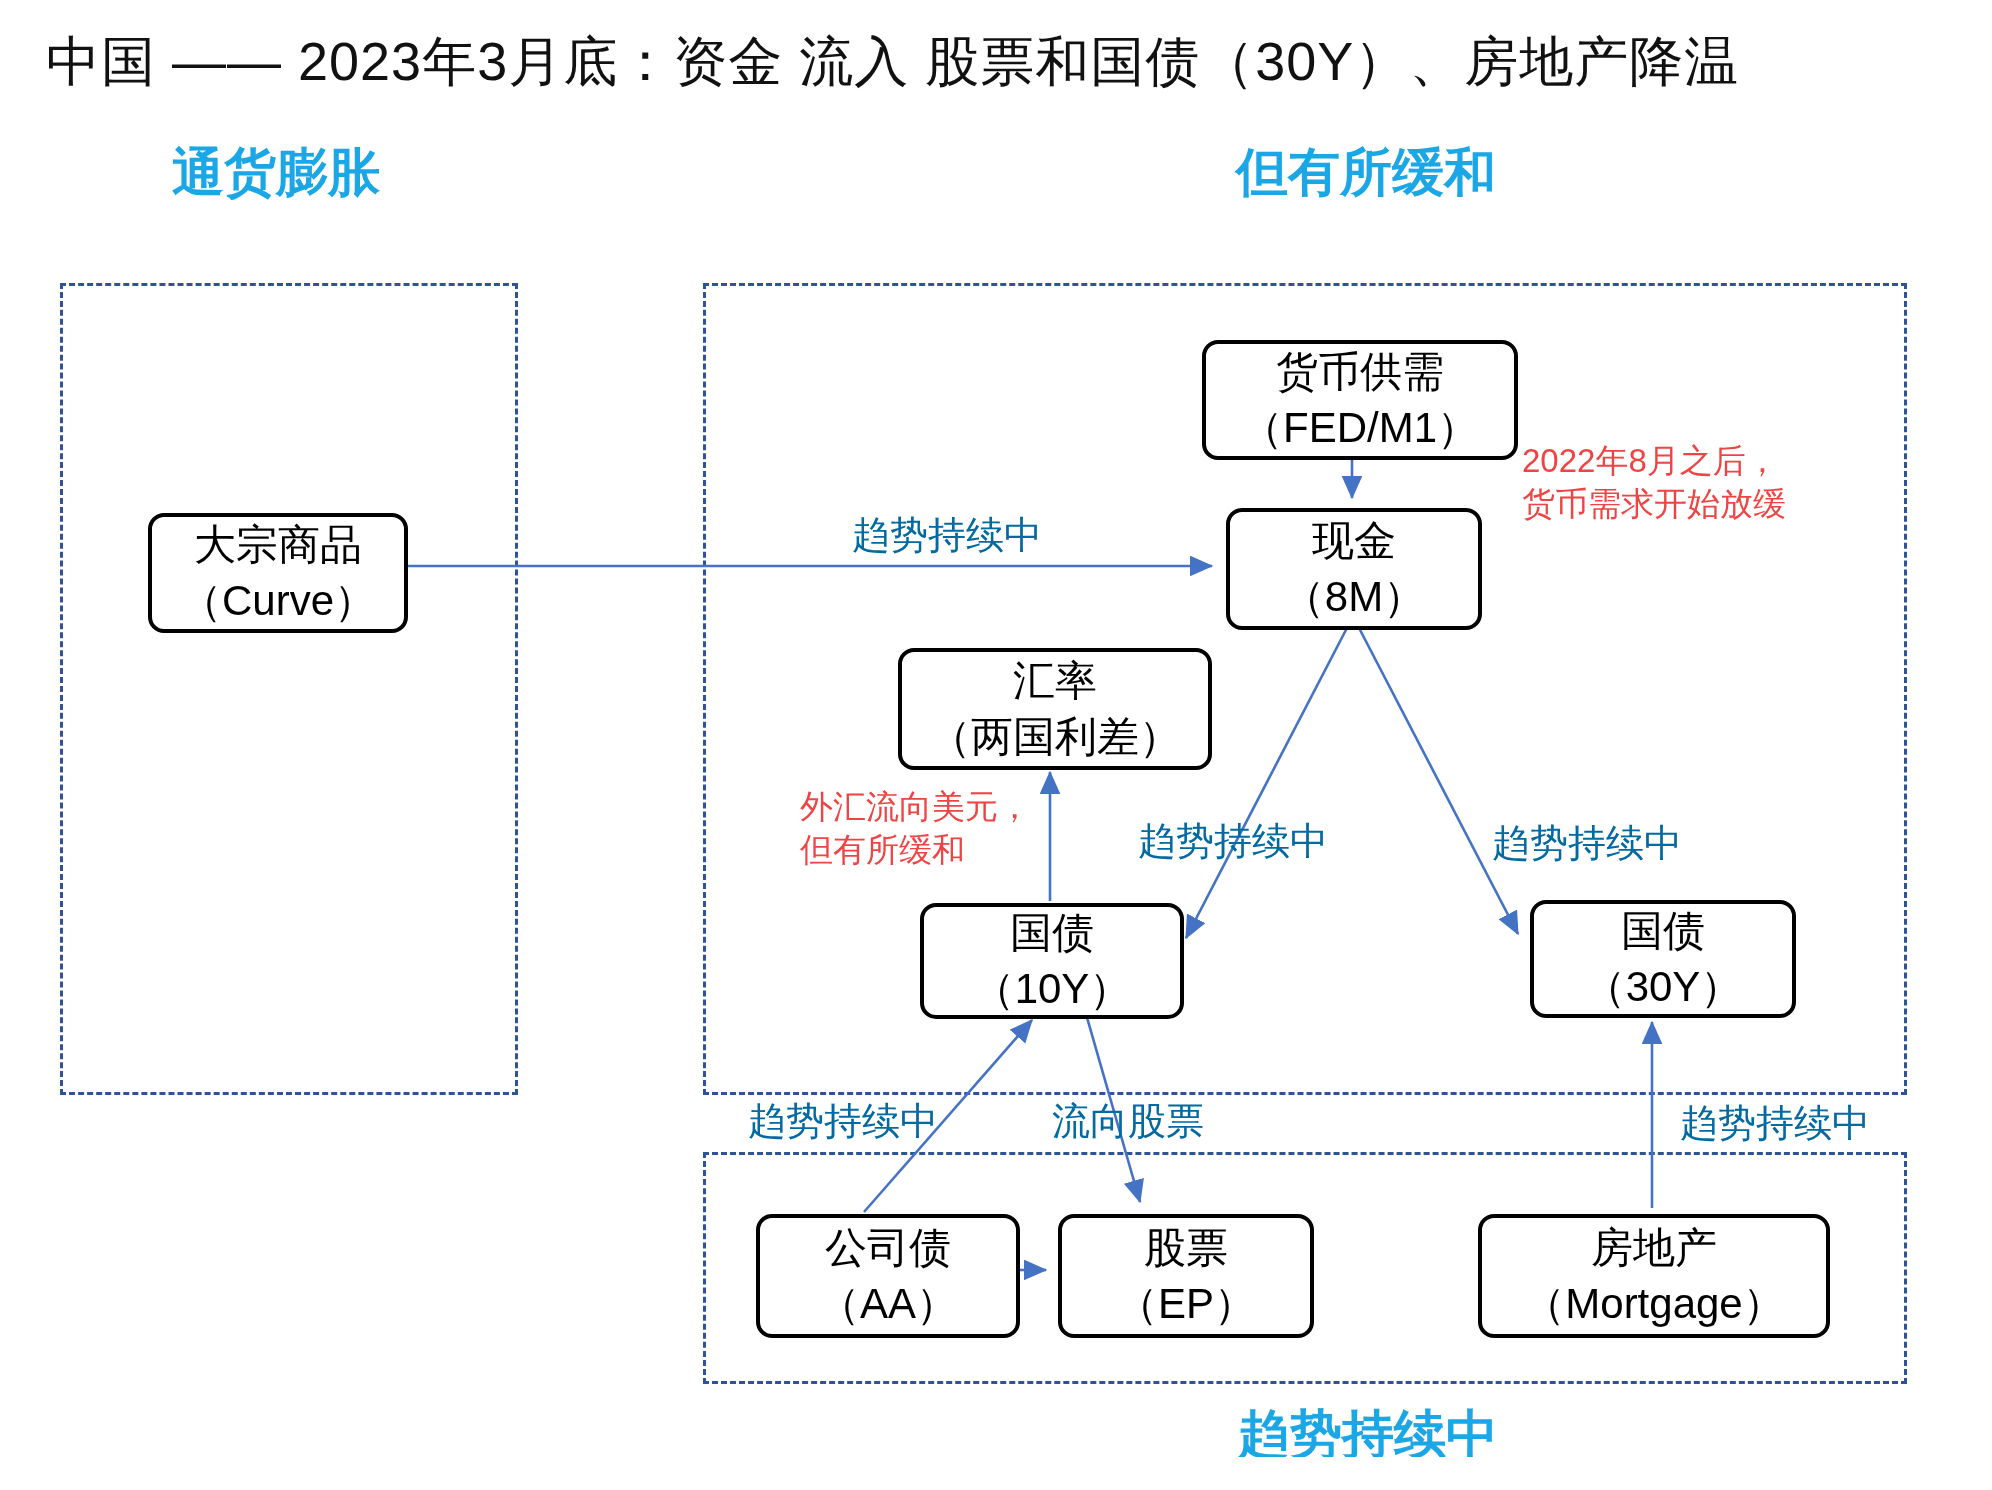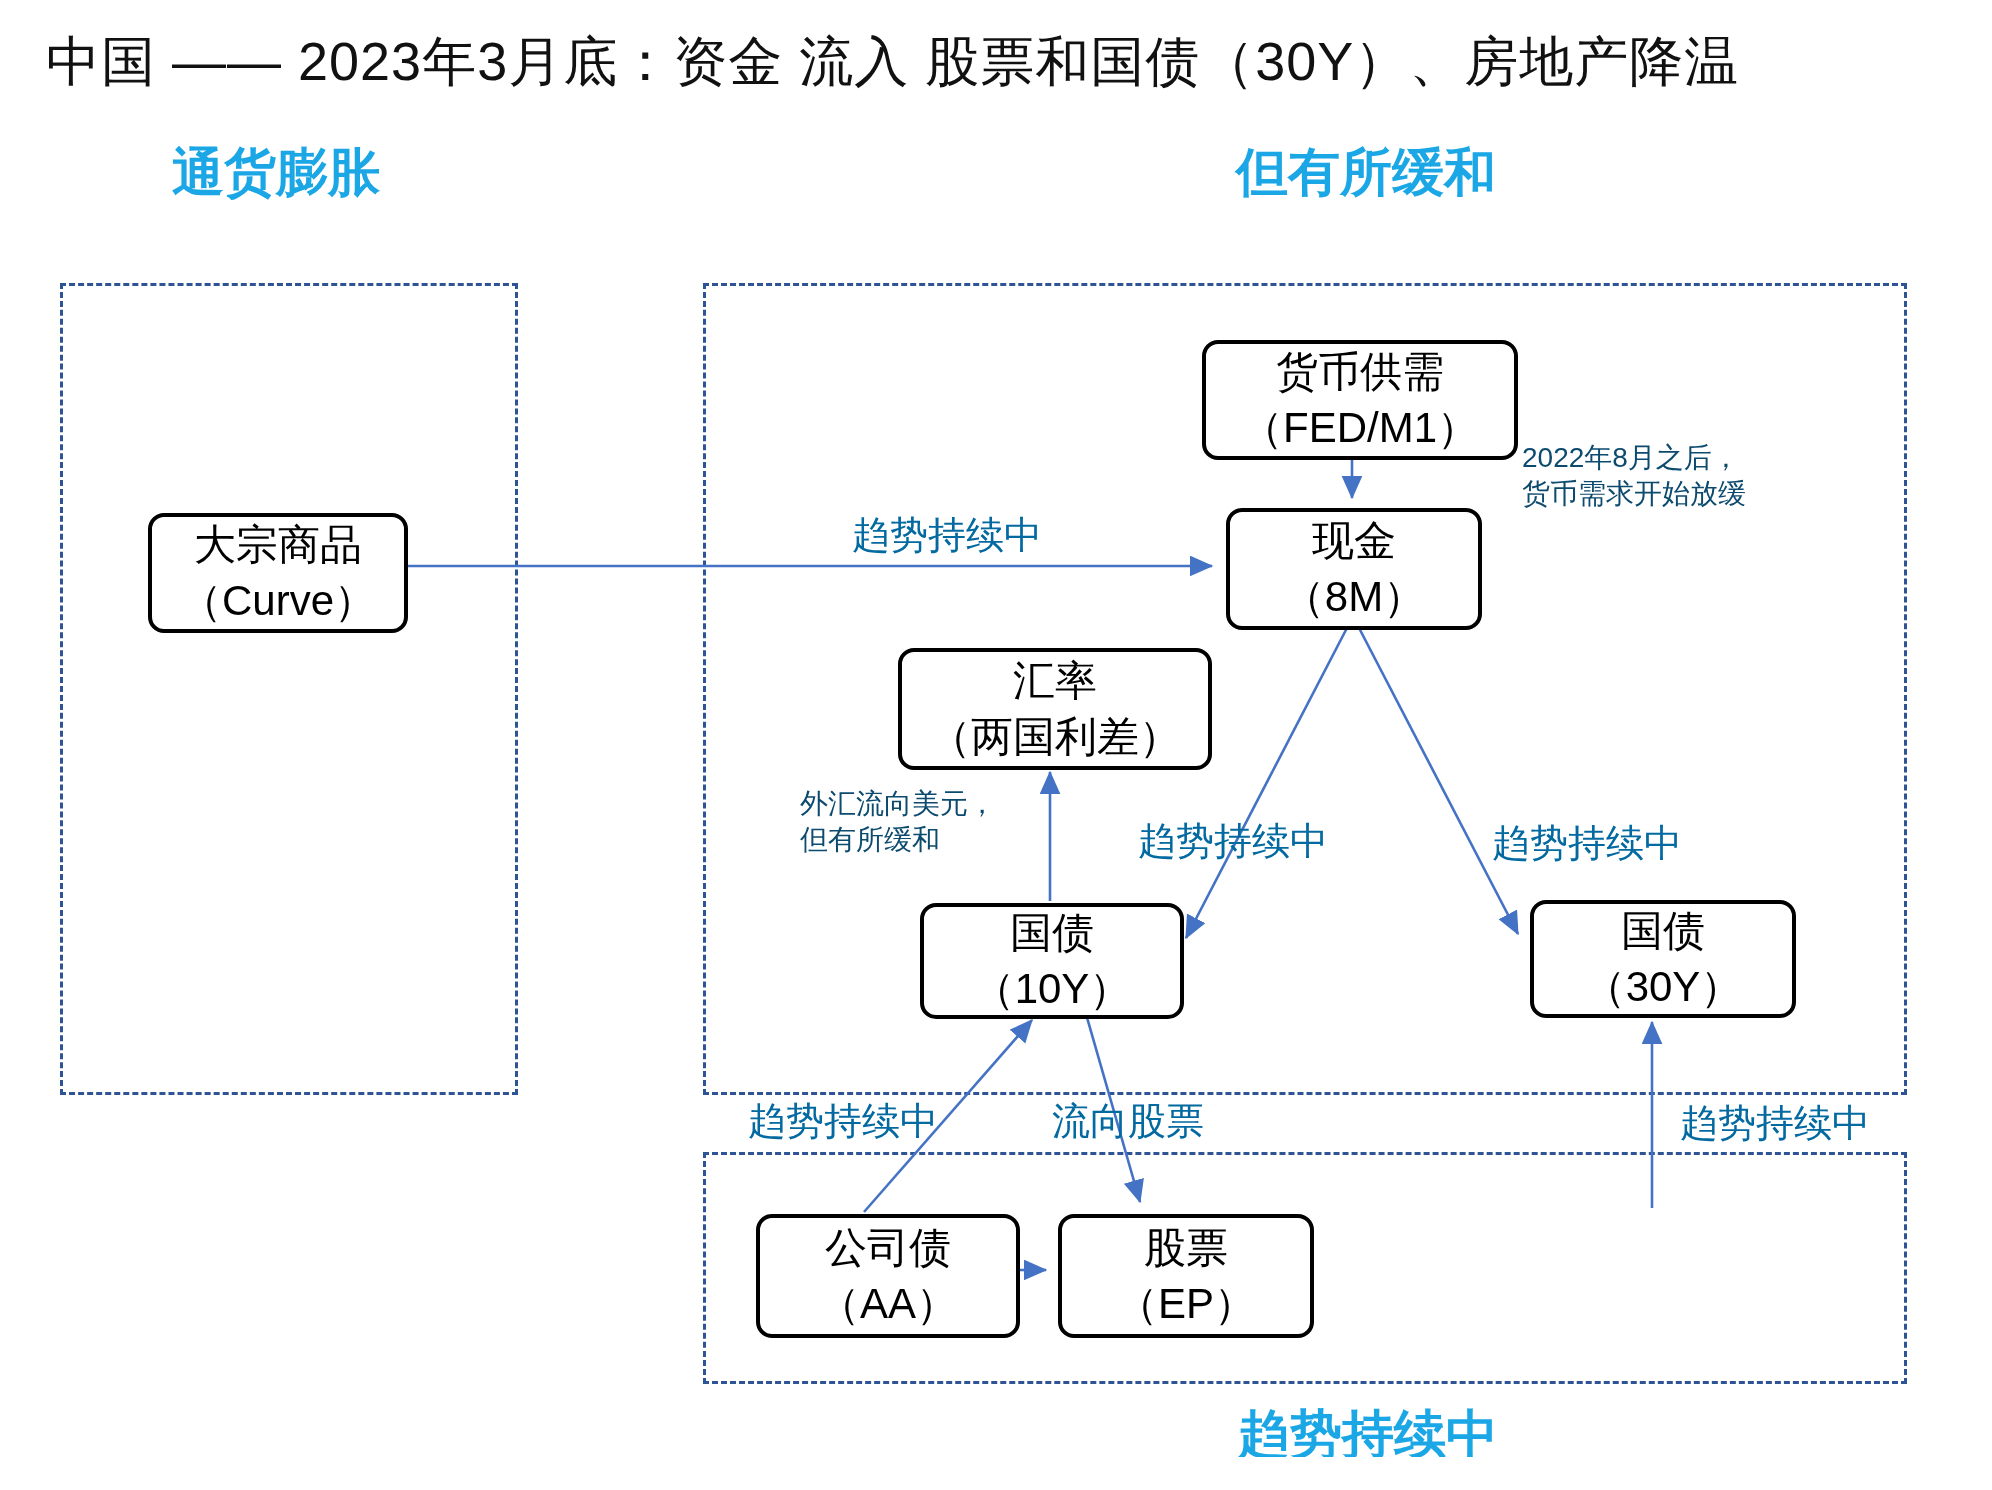--- a/index.html
+++ b/index.html
@@ -19,21 +19,21 @@
   }
   .node{
     position:absolute;border:4px solid #000;border-radius:16px;background:#fff;
     display:flex;flex-direction:column;justify-content:center;align-items:center;
     font-size:42px;color:#000;line-height:1.33;text-align:center;z-index:3;
   }
   .edge-label{
     position:absolute;font-size:38px;color:#0369a1;white-space:nowrap;z-index:4;
   }
   .note{
-    position:absolute;font-size:28px;color:#0c4a6e;line-height:1.3;z-index:4;
+    position:absolute;font-size:33px;color:#ef4444;line-height:1.3;z-index:4;
   }
   svg.edges{position:absolute;left:0;top:0;z-index:2;}
 </style>
 </head>
 <body>
 
 <div id="canvas">
 
   <div class="title">中国 —— 2023年3月底：资金 流入 股票和国债（30Y）、房地产降温</div>
 
@@ -95,20 +95,24 @@
   <div class="node" style="left:756px;top:1214px;width:256px;height:116px">
     <div>公司债</div>
     <div>（AA）</div>
   </div>
 
   <div class="node" style="left:1058px;top:1214px;width:248px;height:116px">
     <div>股票</div>
     <div>（EP）</div>
   </div>
 
+  <div class="node" style="left:1478px;top:1214px;width:344px;height:116px">
+    <div>房地产</div>
+    <div>（Mortgage）</div>
+  </div>
 
   <div class="edge-label" style="left:852px;top:510px">趋势持续中</div>
   <div class="edge-label" style="left:1138px;top:816px">趋势持续中</div>
   <div class="edge-label" style="left:1492px;top:818px">趋势持续中</div>
   <div class="edge-label" style="left:748px;top:1096px">趋势持续中</div>
   <div class="edge-label" style="left:1052px;top:1096px">流向股票</div>
   <div class="edge-label" style="left:1680px;top:1098px">趋势持续中</div>
 
   <div class="note" style="left:1522px;top:440px">
     <div>2022年8月之后，</div>

